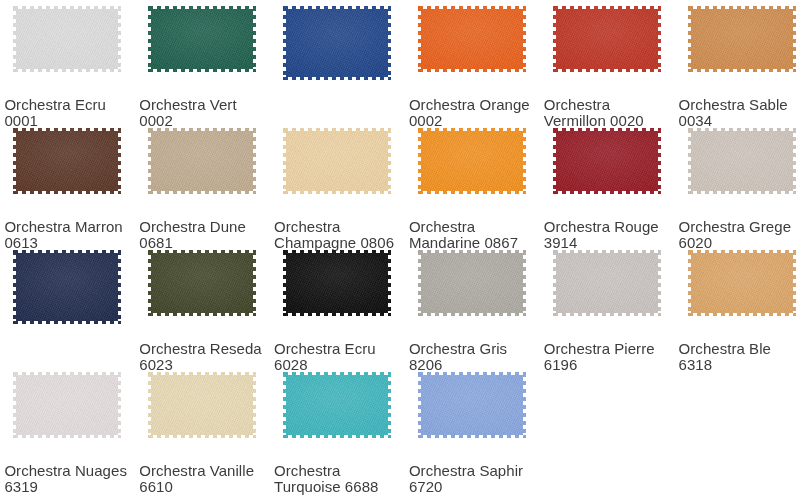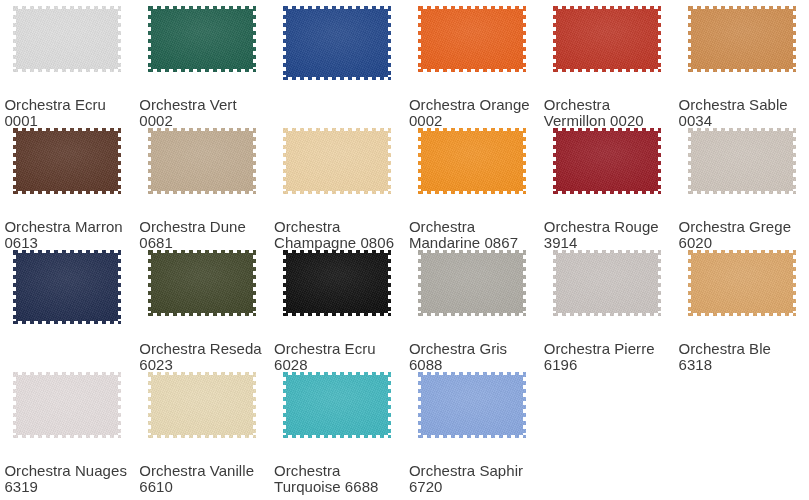--- a/index.html
+++ b/index.html
@@ -207,21 +207,21 @@
     <div class="swatch-caption">
       <span class="caption-line">Orchestra Ecru</span>
       <span class="caption-line">6028</span>
     </div>
   </div>
 
   <div class="swatch-cell">
     <div class="swatch-chip" style="background-color: rgb(173, 170, 163);"></div>
     <div class="swatch-caption">
       <span class="caption-line">Orchestra Gris</span>
-      <span class="caption-line">6088</span>
+      <span class="caption-line">8206</span>
     </div>
   </div>
 
   <div class="swatch-cell">
     <div class="swatch-chip" style="background-color: rgb(201, 195, 192);"></div>
     <div class="swatch-caption">
       <span class="caption-line">Orchestra Pierre</span>
       <span class="caption-line">6196</span>
     </div>
   </div>

